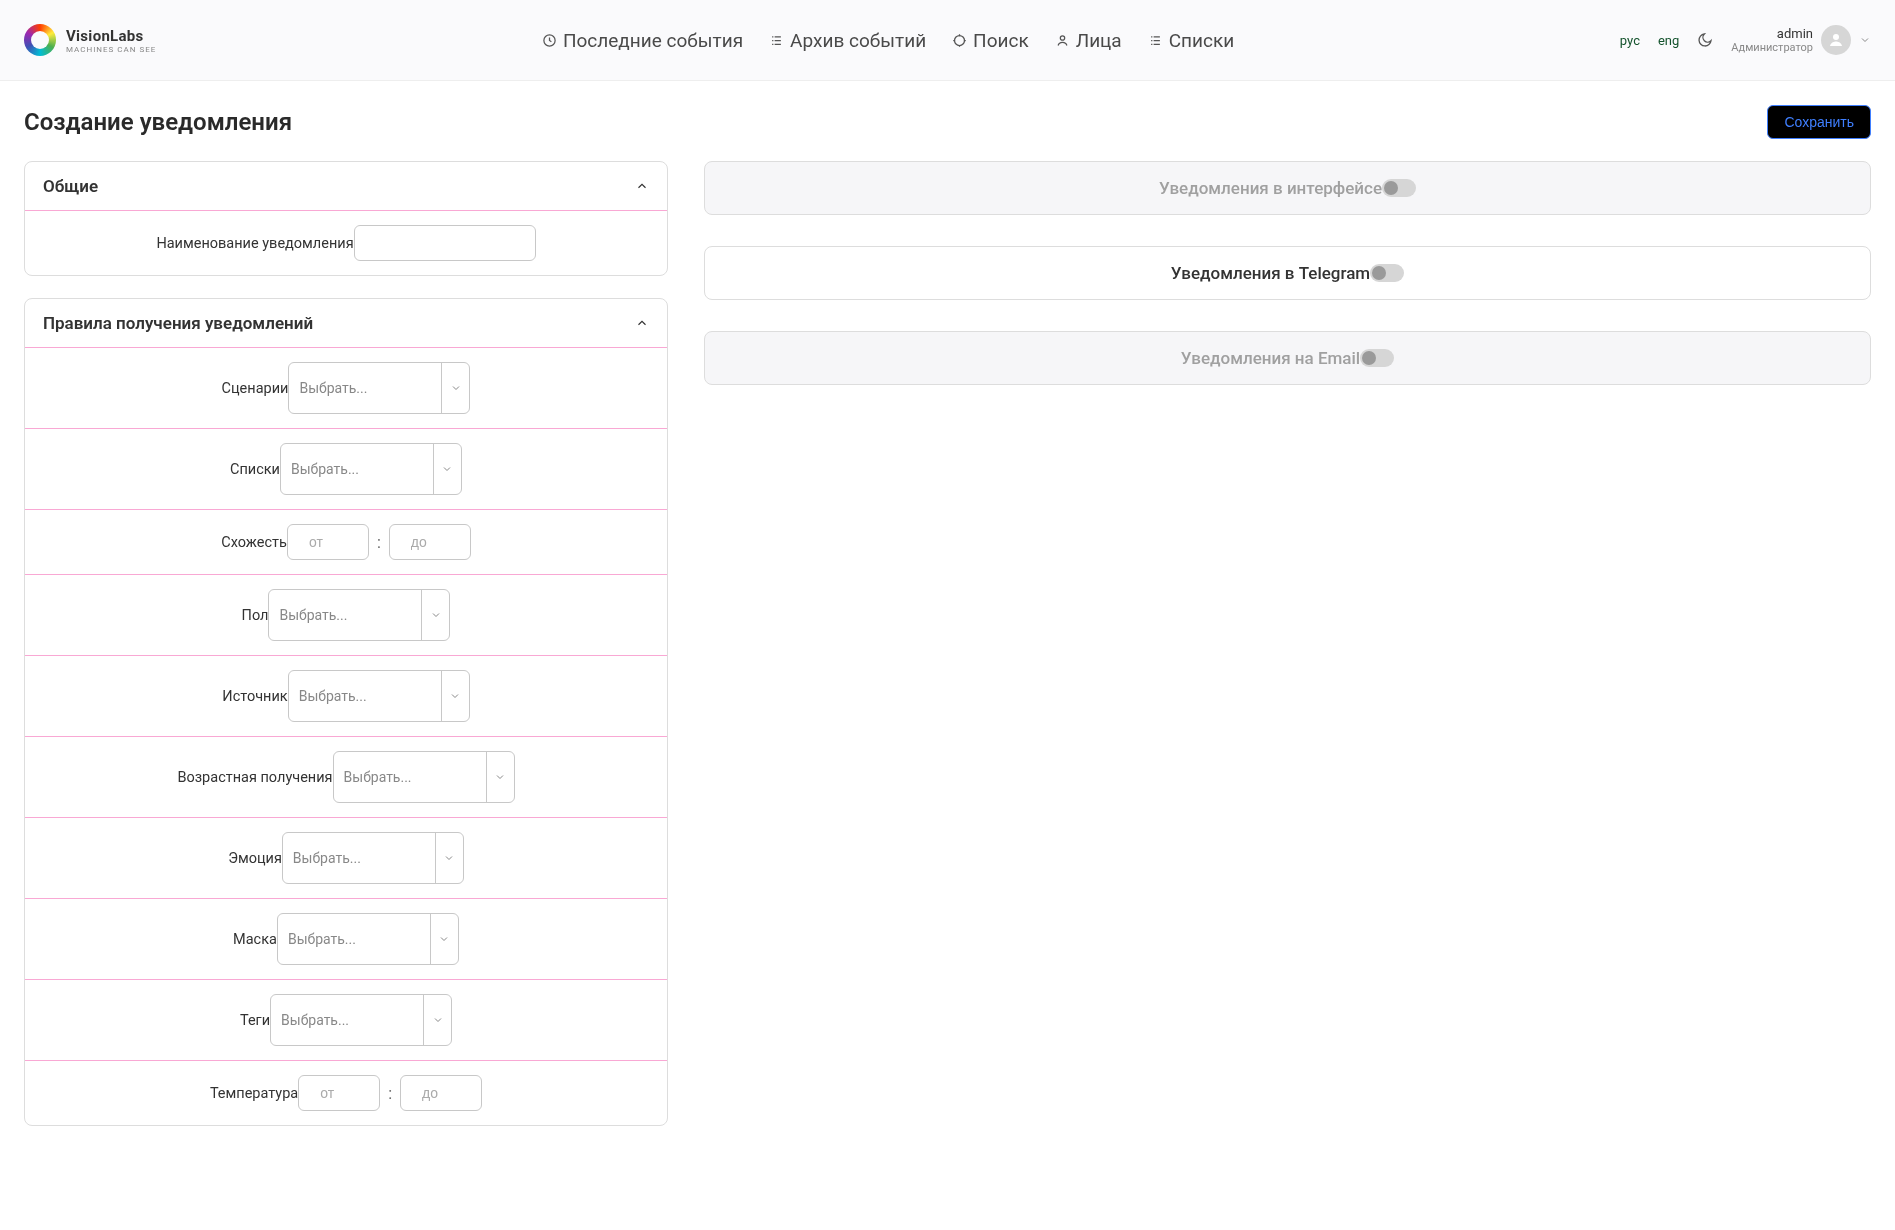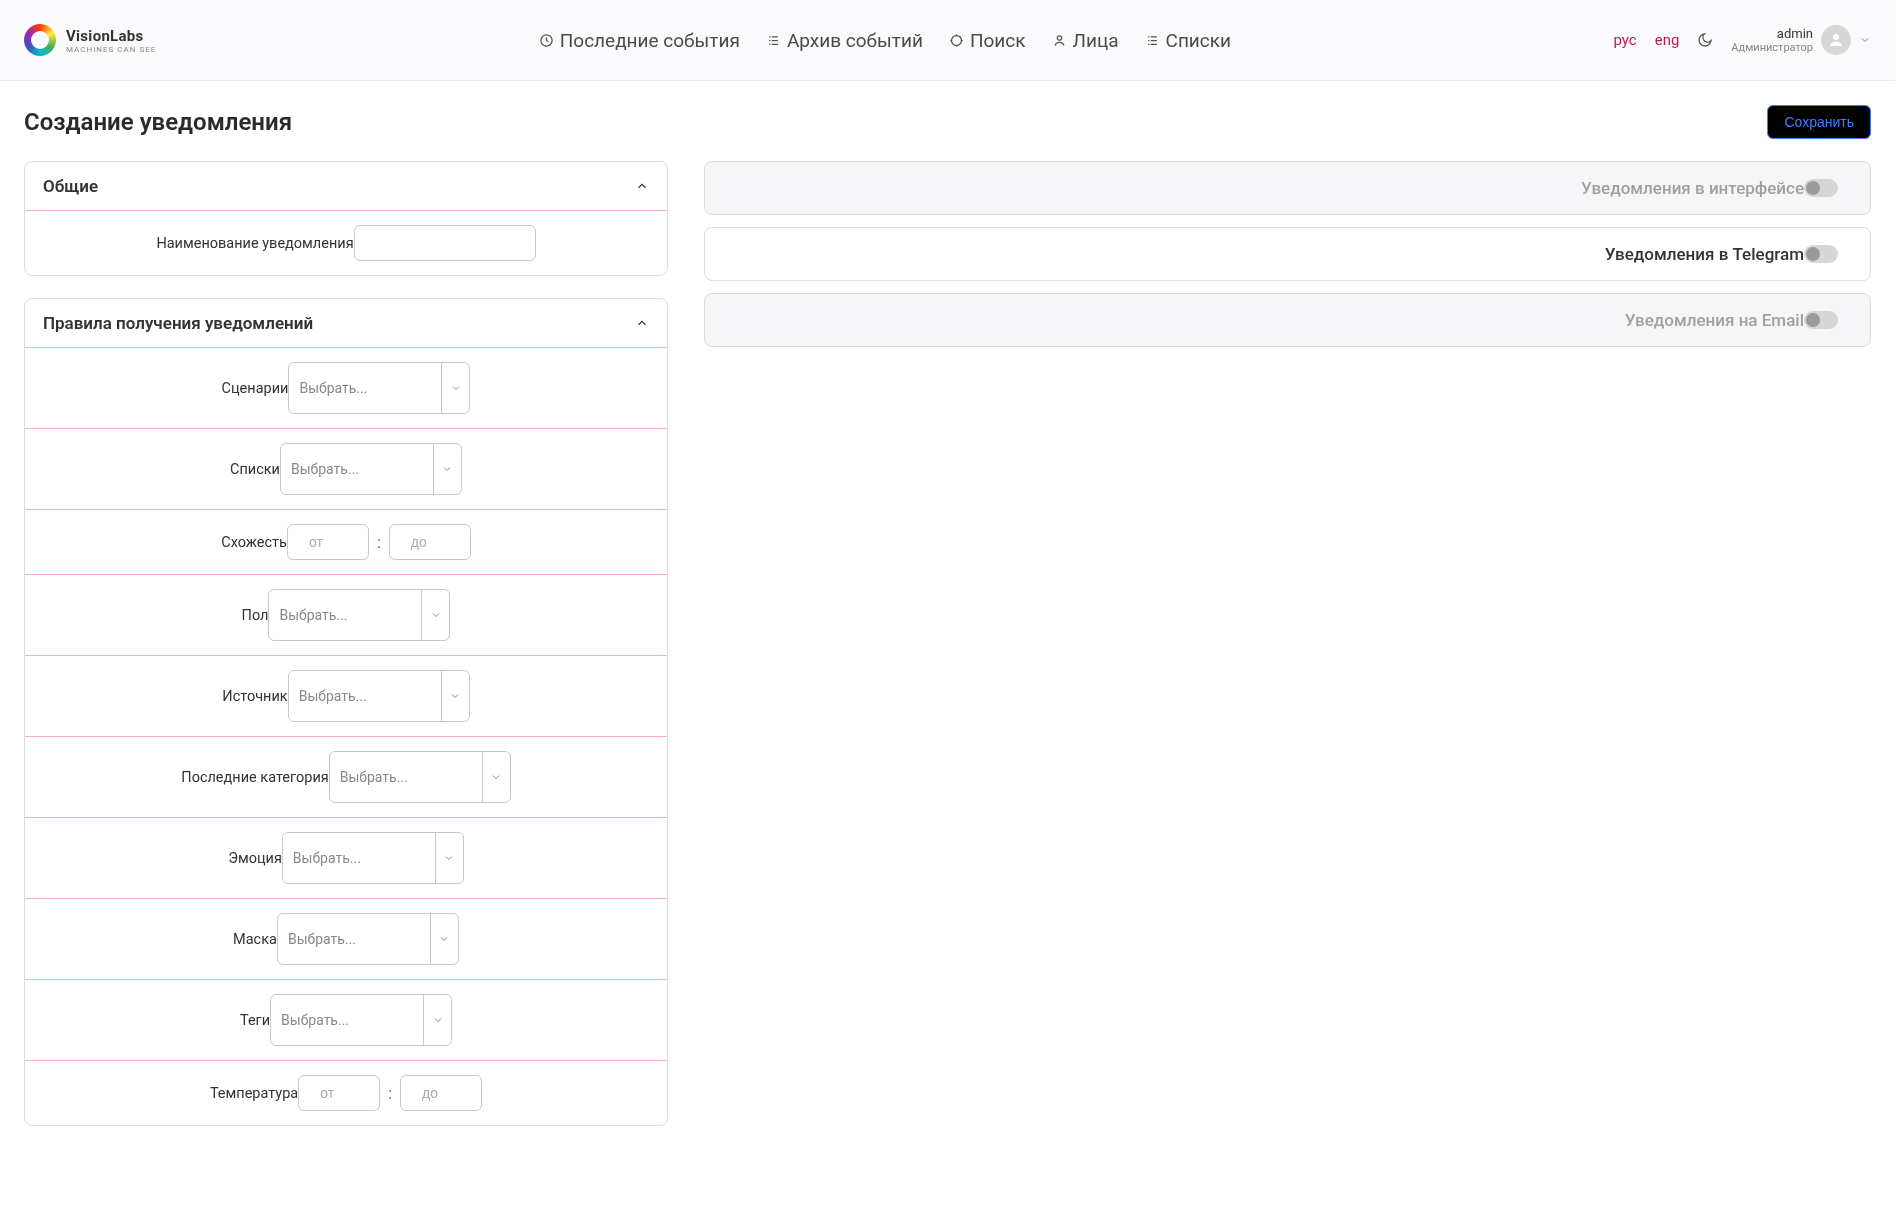--- a/index.html
+++ b/index.html
@@ -12,21 +12,21 @@
   .logo-circle::after { content:""; position:absolute; inset:7px; background:#fafafc; border-radius:50%; }
   .brand { display: flex; flex-direction: column; }
   .brand-name { font-weight: 700; font-size: 15px; letter-spacing: 0.3px; }
   .brand-tag { font-size: 8px; letter-spacing: 1px; color: #888; }
 
   .nav { display: flex; align-items: center; gap: 26px; }
   .nav-item { display: flex; align-items: center; gap: 6px; font-size: 19px; color: #4a4a4a; cursor: pointer; }
   .nav-icon { width: 15px; height: 15px; display: inline-block; }
 
   .header-right { display: flex; align-items: center; gap: 18px; }
-  .lang { font-size: 15px; color: #be185d; cursor: pointer; }
+  .lang { font-size: 13px; color: #14532d; cursor: pointer; }
   .theme-icon { width: 16px; height: 16px; cursor: pointer; }
   .user-block { display: flex; align-items: center; gap: 8px; cursor: pointer; }
   .user-text { display: flex; flex-direction: column; align-items: flex-end; }
   .user-name { font-size: 13px; }
   .user-role { font-size: 11px; color: #888; }
   .avatar { width: 30px; height: 30px; border-radius: 50%; background: #d6d6d6; display: flex; align-items: center; justify-content: center; }
   .avatar svg { width: 18px; height: 18px; fill: #fff; }
 
   
   .page { padding: 24px; }
@@ -50,21 +50,21 @@
   .select { display: flex; align-items: center; height: 52px; width: 182px; border: 1px solid #c8c8c8; border-radius: 6px; font-size: 14px; color: #888; cursor: pointer; overflow: hidden; }
   .select-label { flex: 1; padding: 0 10px; }
   .select-arrow { width: 28px; height: 100%; border-left: 1px solid #c8c8c8; display: flex; align-items: center; justify-content: center; }
 
   .range-group { display: flex; align-items: center; gap: 8px; }
   .range-input { height: 36px; width: 82px; border: 1px solid #c8c8c8; border-radius: 6px; padding: 0 21px; font-size: 14px; color: #15803d; }
   .range-input::placeholder { color: #aaa; }
   .colon { color: #666; }
 
   
-  .notify-card { border: 1px solid #ddd; border-radius: 8px; padding: 16px 32px; margin-bottom: 12px; display: flex; justify-content: flex-end; align-items: center; }
+  .notify-card { border: 1px solid #ddd; border-radius: 8px; padding: 16px 3px; margin-bottom: 31px; display: flex; justify-content: center; align-items: center; }
   .notify-card.disabled { background: #f6f6f8; color: #a0a0a0; }
   .notify-card .title { font-size: 17px; font-weight: 500; }
 
   .toggle { width: 34px; height: 18px; background: #d6d6d6; border-radius: 10px; position: relative; cursor: pointer; }
   .toggle::after { content:""; position:absolute; width: 14px; height: 14px; background: #9a9a9a; border-radius: 50%; top: 2px; left: 2px; }
 
   svg { display: block; }
 </style>
 </head>
 <body>
@@ -220,21 +220,21 @@
             <span class="select-label">Выбрать...</span>
             <span class="select-arrow">
                 <svg width="12" height="12" viewBox="0 0 24 24" fill="none" stroke="#888" stroke-width="2">
                   <path d="M6 9l6 6 6-6"></path>
                 </svg>
               </span>
           </div>
         </div>
 
         <div class="row">
-          <span class="row-label">Последние категория</span>
+          <span class="row-label">Возрастная получения</span>
           <div class="select">
             <span class="select-label">Выбрать...</span>
             <span class="select-arrow">
                 <svg width="12" height="12" viewBox="0 0 24 24" fill="none" stroke="#888" stroke-width="2">
                   <path d="M6 9l6 6 6-6"></path>
                 </svg>
               </span>
           </div>
         </div>
 

